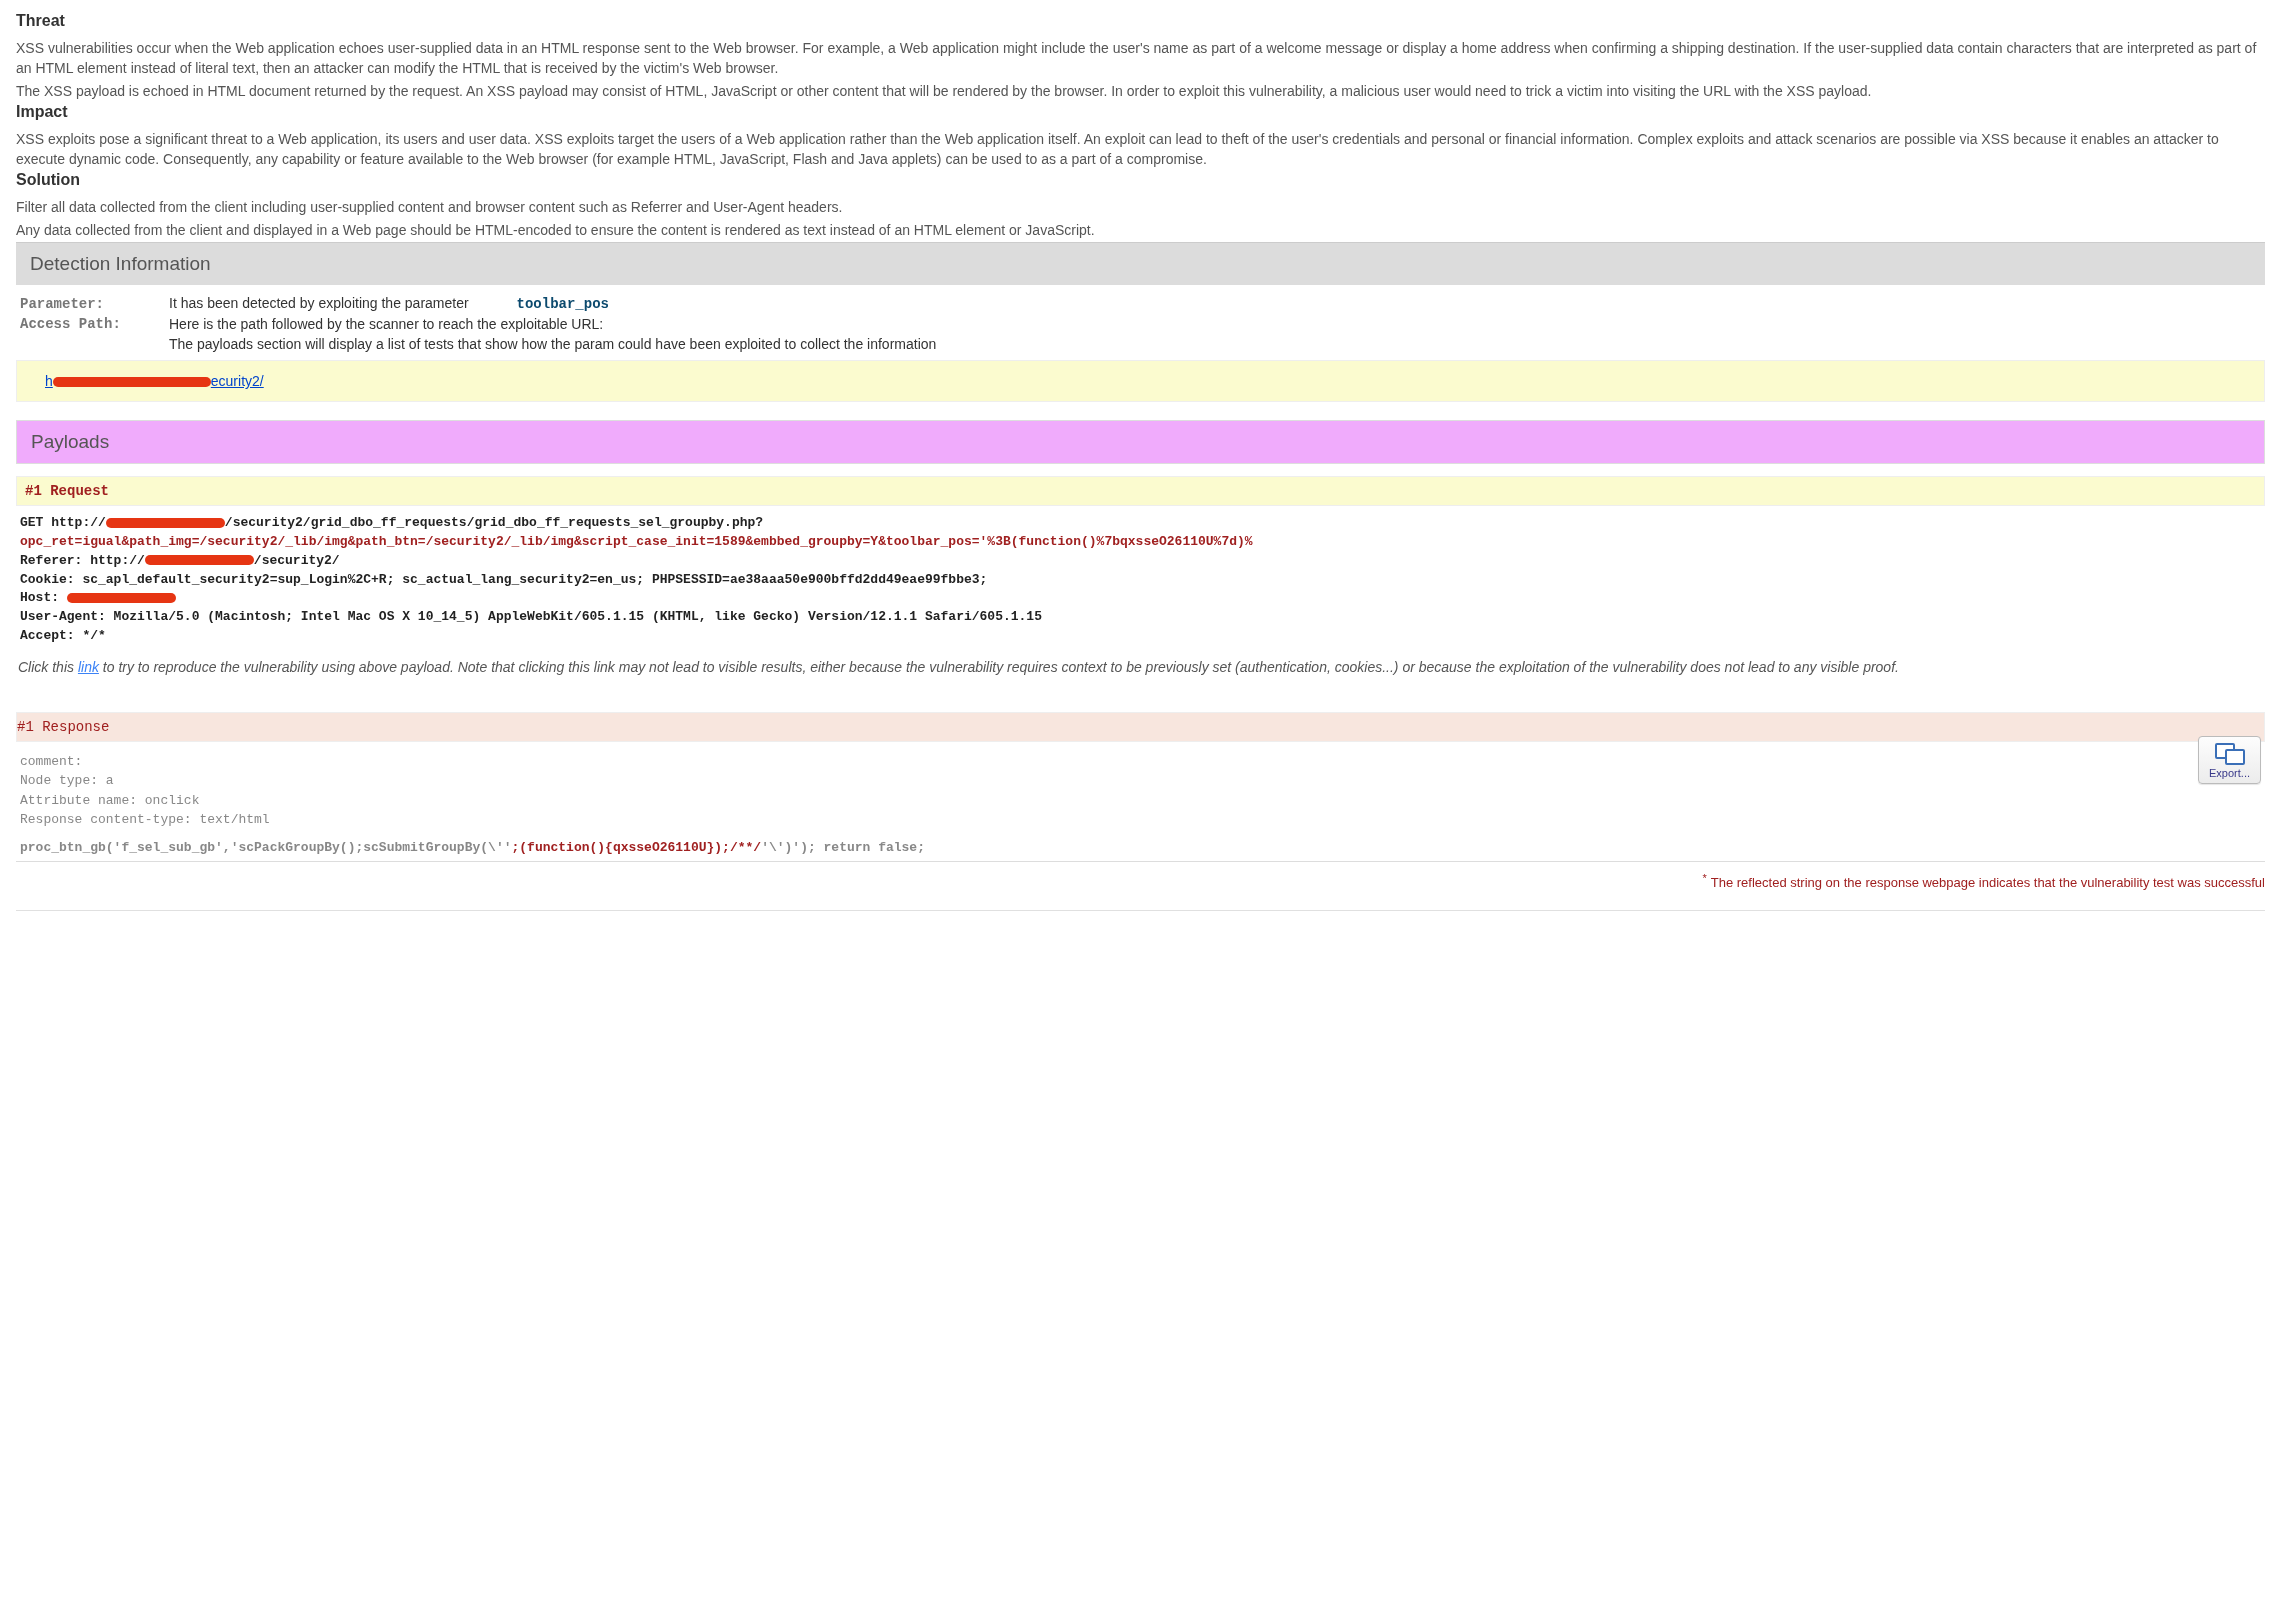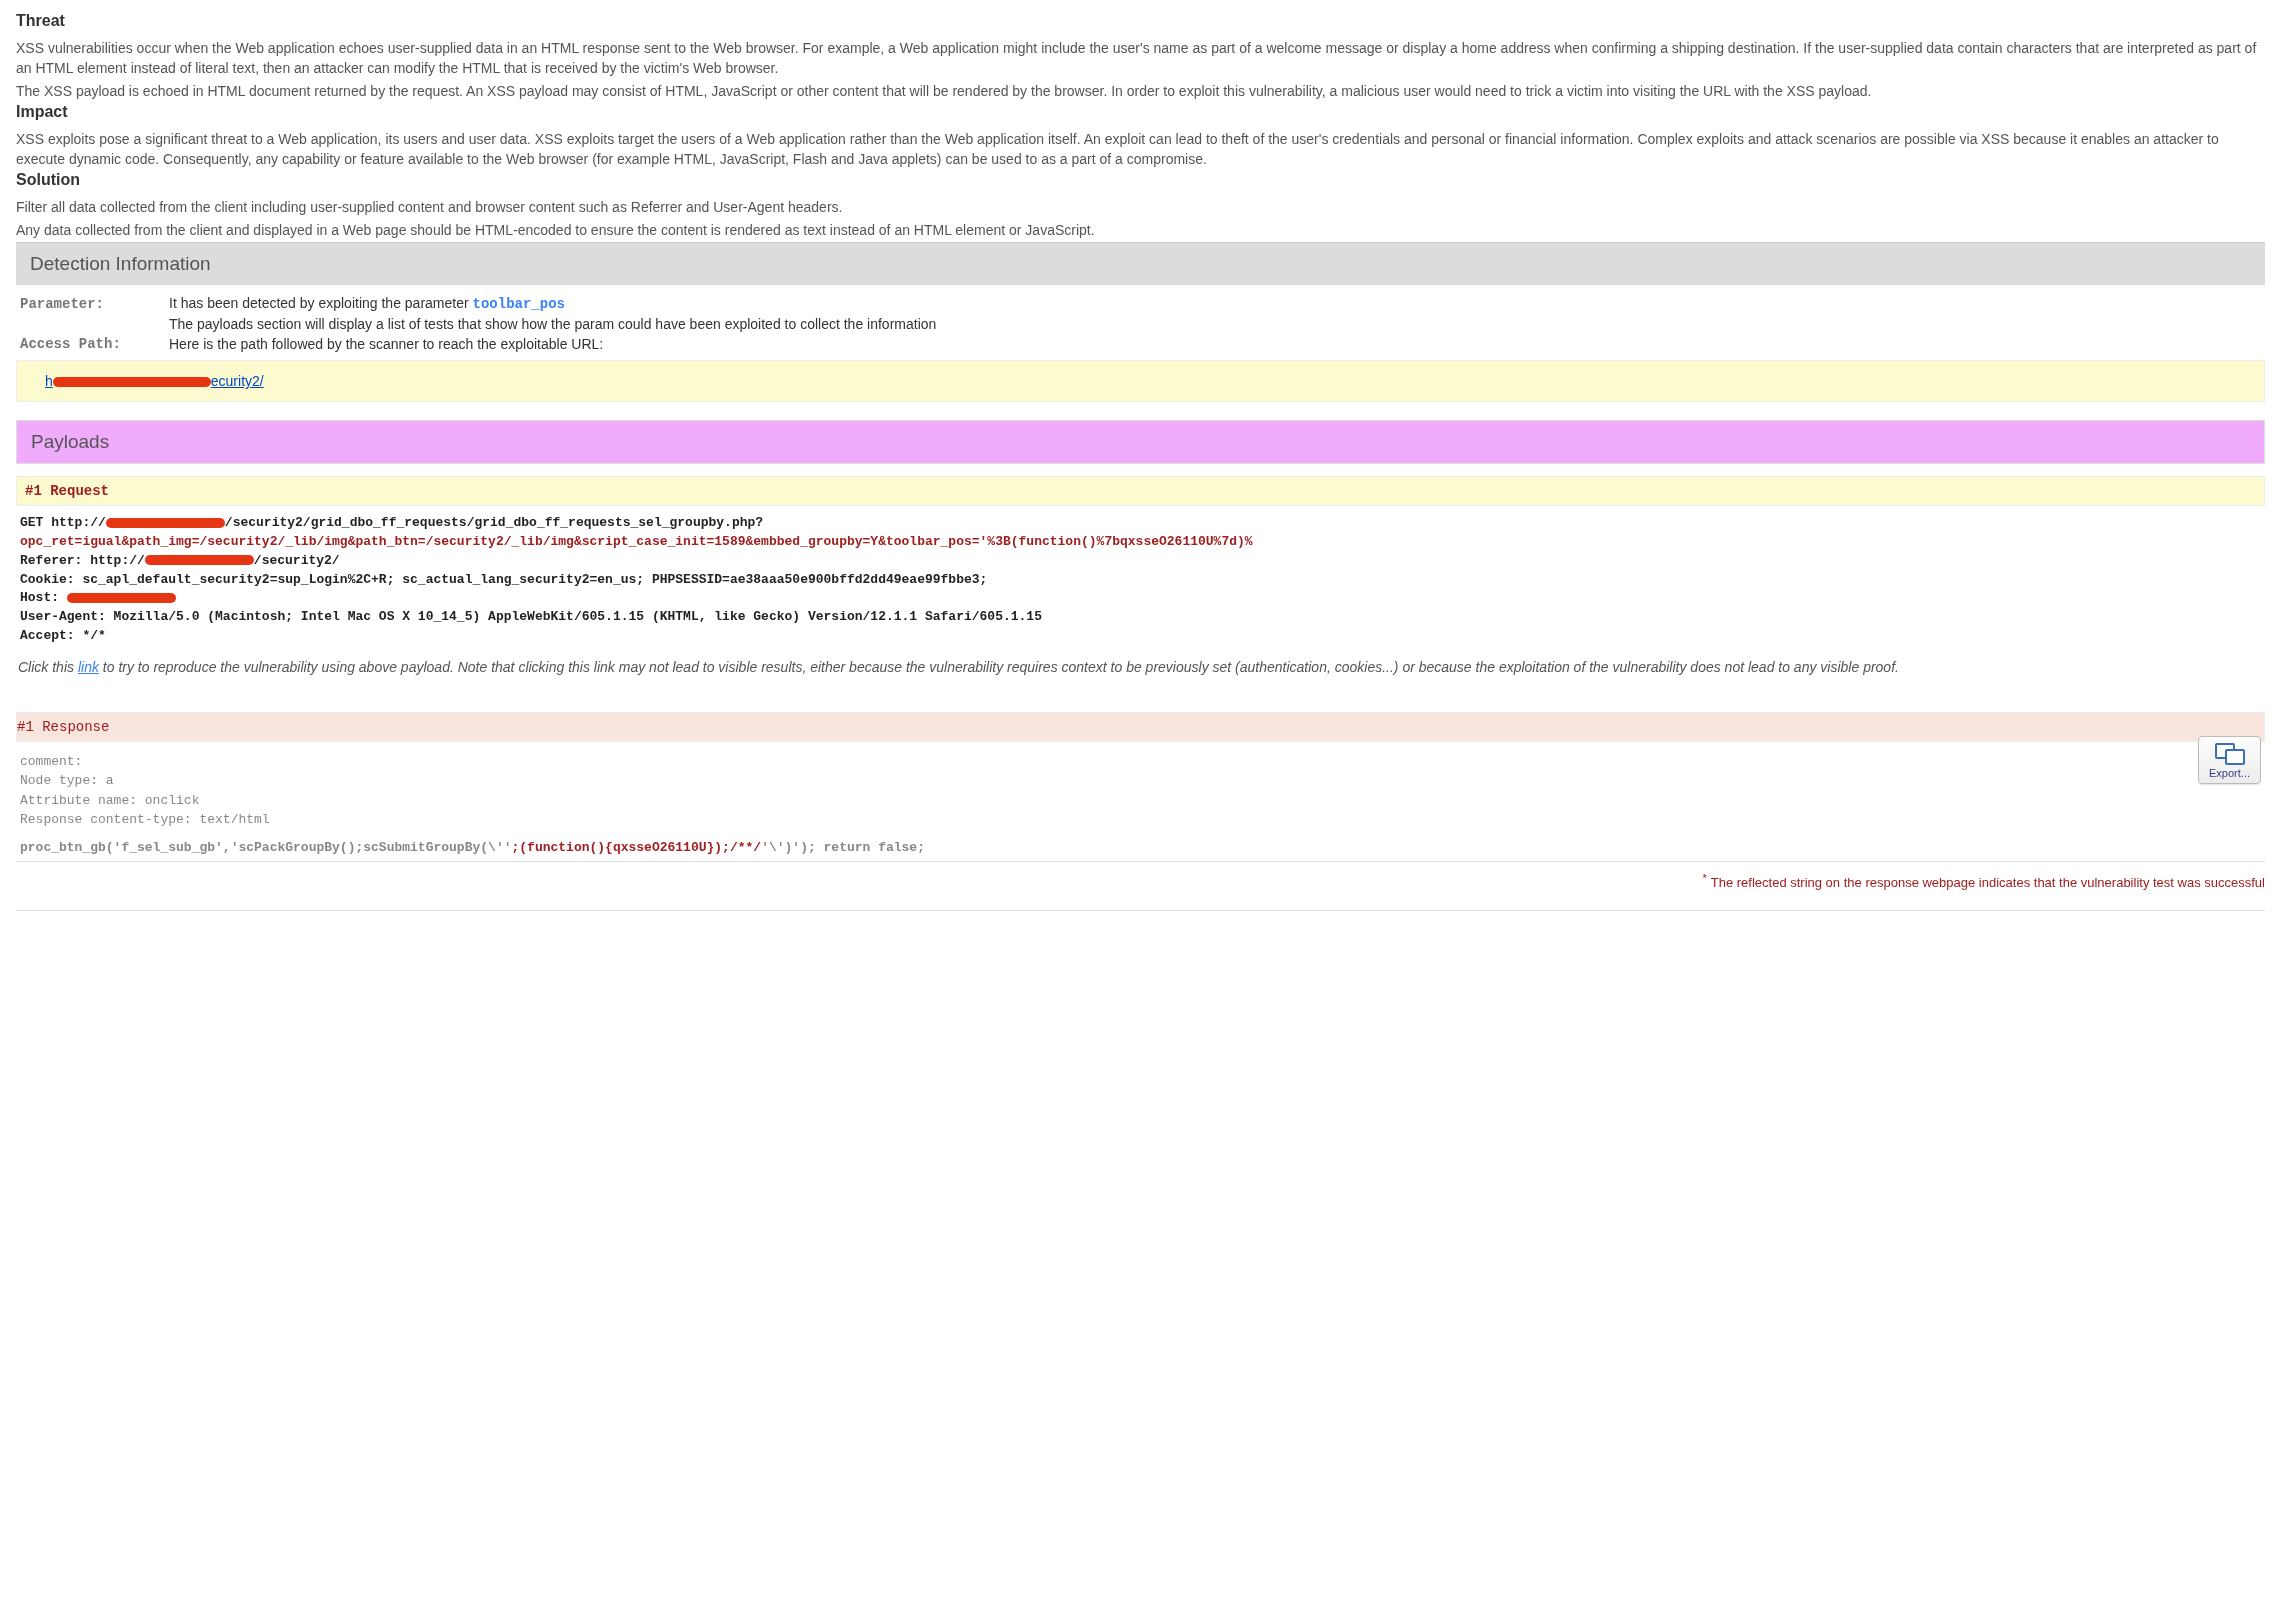--- a/index.html
+++ b/index.html
@@ -44,21 +44,22 @@
       width: 149px;
       flex-shrink: 0;
     }
     .kv-value {
       color: #333;
       flex: 1;
     }
     .param-highlight {
       font-family: "Courier New", Courier, monospace;
       font-weight: bold;
-      color: #3b82f6;
+      color: #0c4a6e;
+      margin-left: 44px;
     }
     .path-box {
       background: #fbfbcf;
       padding: 12px 28px;
       margin-top: 8px;
       border: 1px solid #eee;
     }
     .path-link {
       color: #0044cc;
       text-decoration: underline;
@@ -200,26 +201,26 @@
 
 <div class="gray-panel-header">Detection Information</div>
 <div class="kv-block">
   <div class="kv-row">
     <div class="kv-label">Parameter:</div>
     <div class="kv-value">
       <span>It has been detected by exploiting the parameter </span><span class="param-highlight">toolbar_pos</span>
     </div>
   </div>
   <div class="kv-row">
+    <div class="kv-label">Access Path:</div>
+    <div class="kv-value">Here is the path followed by the scanner to reach the exploitable URL:</div>
+  </div>
+  <div class="kv-row">
     <div class="kv-label"></div>
     <div class="kv-value">The payloads section will display a list of tests that show how the param could have been exploited to collect the information</div>
-  </div>
-  <div class="kv-row">
-    <div class="kv-label">Access Path:</div>
-    <div class="kv-value">Here is the path followed by the scanner to reach the exploitable URL:</div>
   </div>
 </div>
 <div class="path-box">
   <a href="#" class="path-link"><span>h</span><span class="redact wide"></span><span>ecurity2/</span></a>
 </div>
 
 <div class="light-gray-panel">Payloads</div>
 
 <div class="request-header">#1 Request</div>
 

